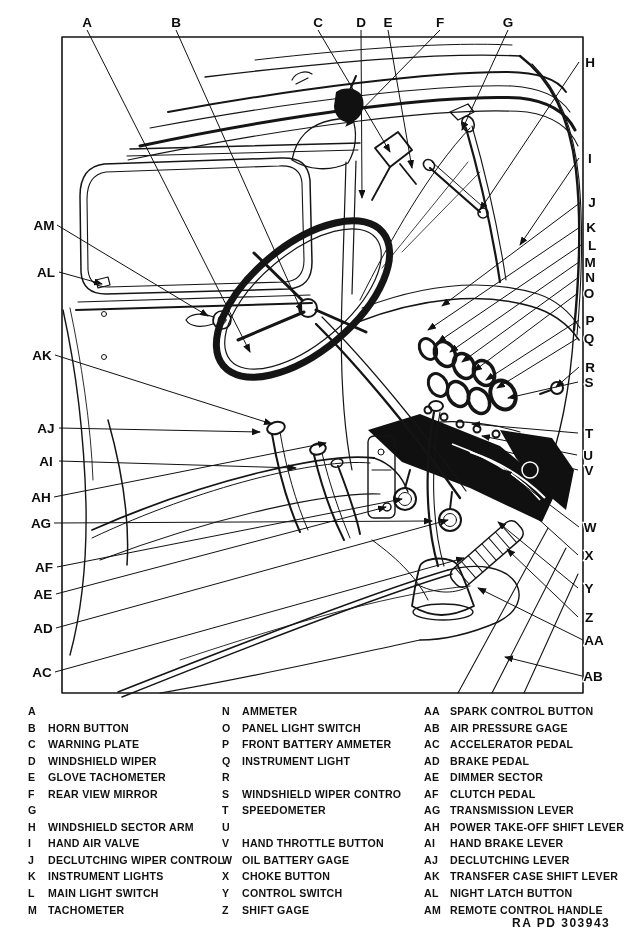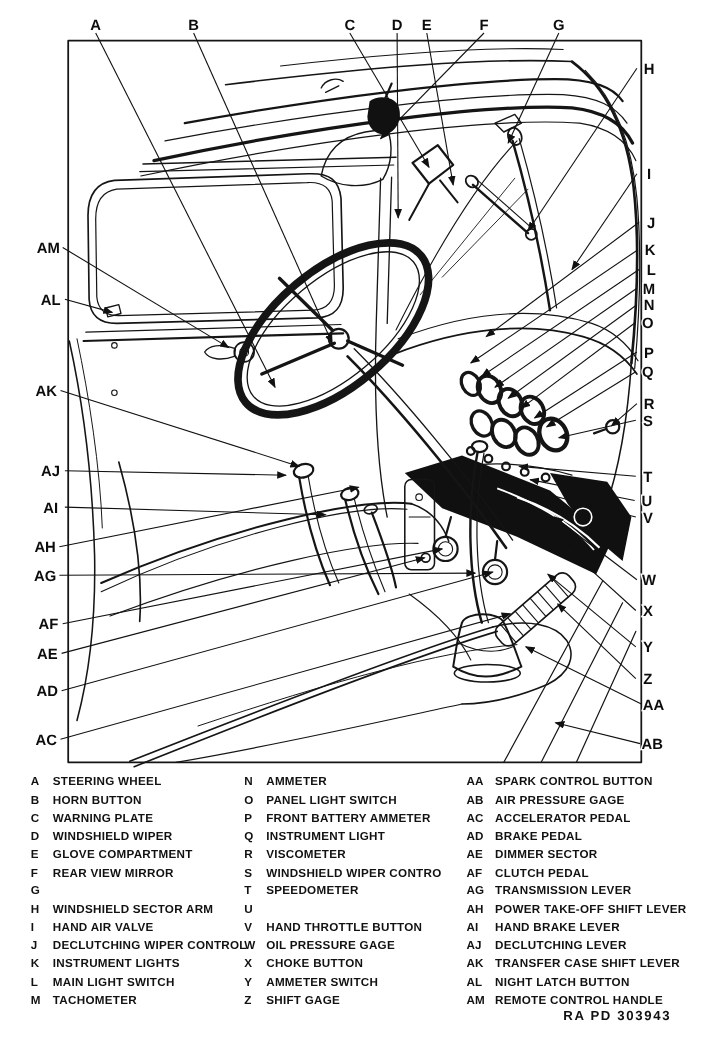--- a/index.html
+++ b/index.html
@@ -279,37 +279,36 @@
         <text x="43" y="633" text-anchor="middle" class="callout">AD</text>
         <line x1="55" y1="672" x2="464" y2="558" class="leader" marker-end="url(#arr)"></line>
         <text x="42" y="677" text-anchor="middle" class="callout">AC</text>
       </g>
   </svg>
 
   <div id="legend">
     <div class="lcol" id="lcol1">
         <div class="lrow">
           <span class="lkey">A</span>
-          <span class="llab">STEERING WHEEL</span>
         </div>
         <div class="lrow">
           <span class="lkey">B</span>
           <span class="llab">HORN BUTTON</span>
         </div>
         <div class="lrow">
           <span class="lkey">C</span>
           <span class="llab">WARNING PLATE</span>
         </div>
         <div class="lrow">
           <span class="lkey">D</span>
           <span class="llab">WINDSHIELD WIPER</span>
         </div>
         <div class="lrow">
           <span class="lkey">E</span>
-          <span class="llab">GLOVE COMPARTMENT</span>
+          <span class="llab">GLOVE TACHOMETER</span>
         </div>
         <div class="lrow">
           <span class="lkey">F</span>
           <span class="llab">REAR VIEW MIRROR</span>
         </div>
         <div class="lrow">
           <span class="lkey">G</span>
         </div>
         <div class="lrow">
           <span class="lkey">H</span>
@@ -348,48 +347,47 @@
         <div class="lrow">
           <span class="lkey">P</span>
           <span class="llab">FRONT BATTERY AMMETER</span>
         </div>
         <div class="lrow">
           <span class="lkey">Q</span>
           <span class="llab">INSTRUMENT LIGHT</span>
         </div>
         <div class="lrow">
           <span class="lkey">R</span>
-          <span class="llab">VISCOMETER</span>
         </div>
         <div class="lrow">
           <span class="lkey">S</span>
           <span class="llab">WINDSHIELD WIPER CONTRO</span>
         </div>
         <div class="lrow">
           <span class="lkey">T</span>
           <span class="llab">SPEEDOMETER</span>
         </div>
         <div class="lrow">
           <span class="lkey">U</span>
         </div>
         <div class="lrow">
           <span class="lkey">V</span>
           <span class="llab">HAND THROTTLE BUTTON</span>
         </div>
         <div class="lrow">
           <span class="lkey">W</span>
-          <span class="llab">OIL PRESSURE GAGE</span>
+          <span class="llab">OIL BATTERY GAGE</span>
         </div>
         <div class="lrow">
           <span class="lkey">X</span>
           <span class="llab">CHOKE BUTTON</span>
         </div>
         <div class="lrow">
           <span class="lkey">Y</span>
-          <span class="llab">AMMETER SWITCH</span>
+          <span class="llab">CONTROL SWITCH</span>
         </div>
         <div class="lrow">
           <span class="lkey">Z</span>
           <span class="llab">SHIFT GAGE</span>
         </div>
       </div>
     <div class="lcol" id="lcol3">
         <div class="lrow">
           <span class="lkey">AA</span>
           <span class="llab">SPARK CONTROL BUTTON</span>

